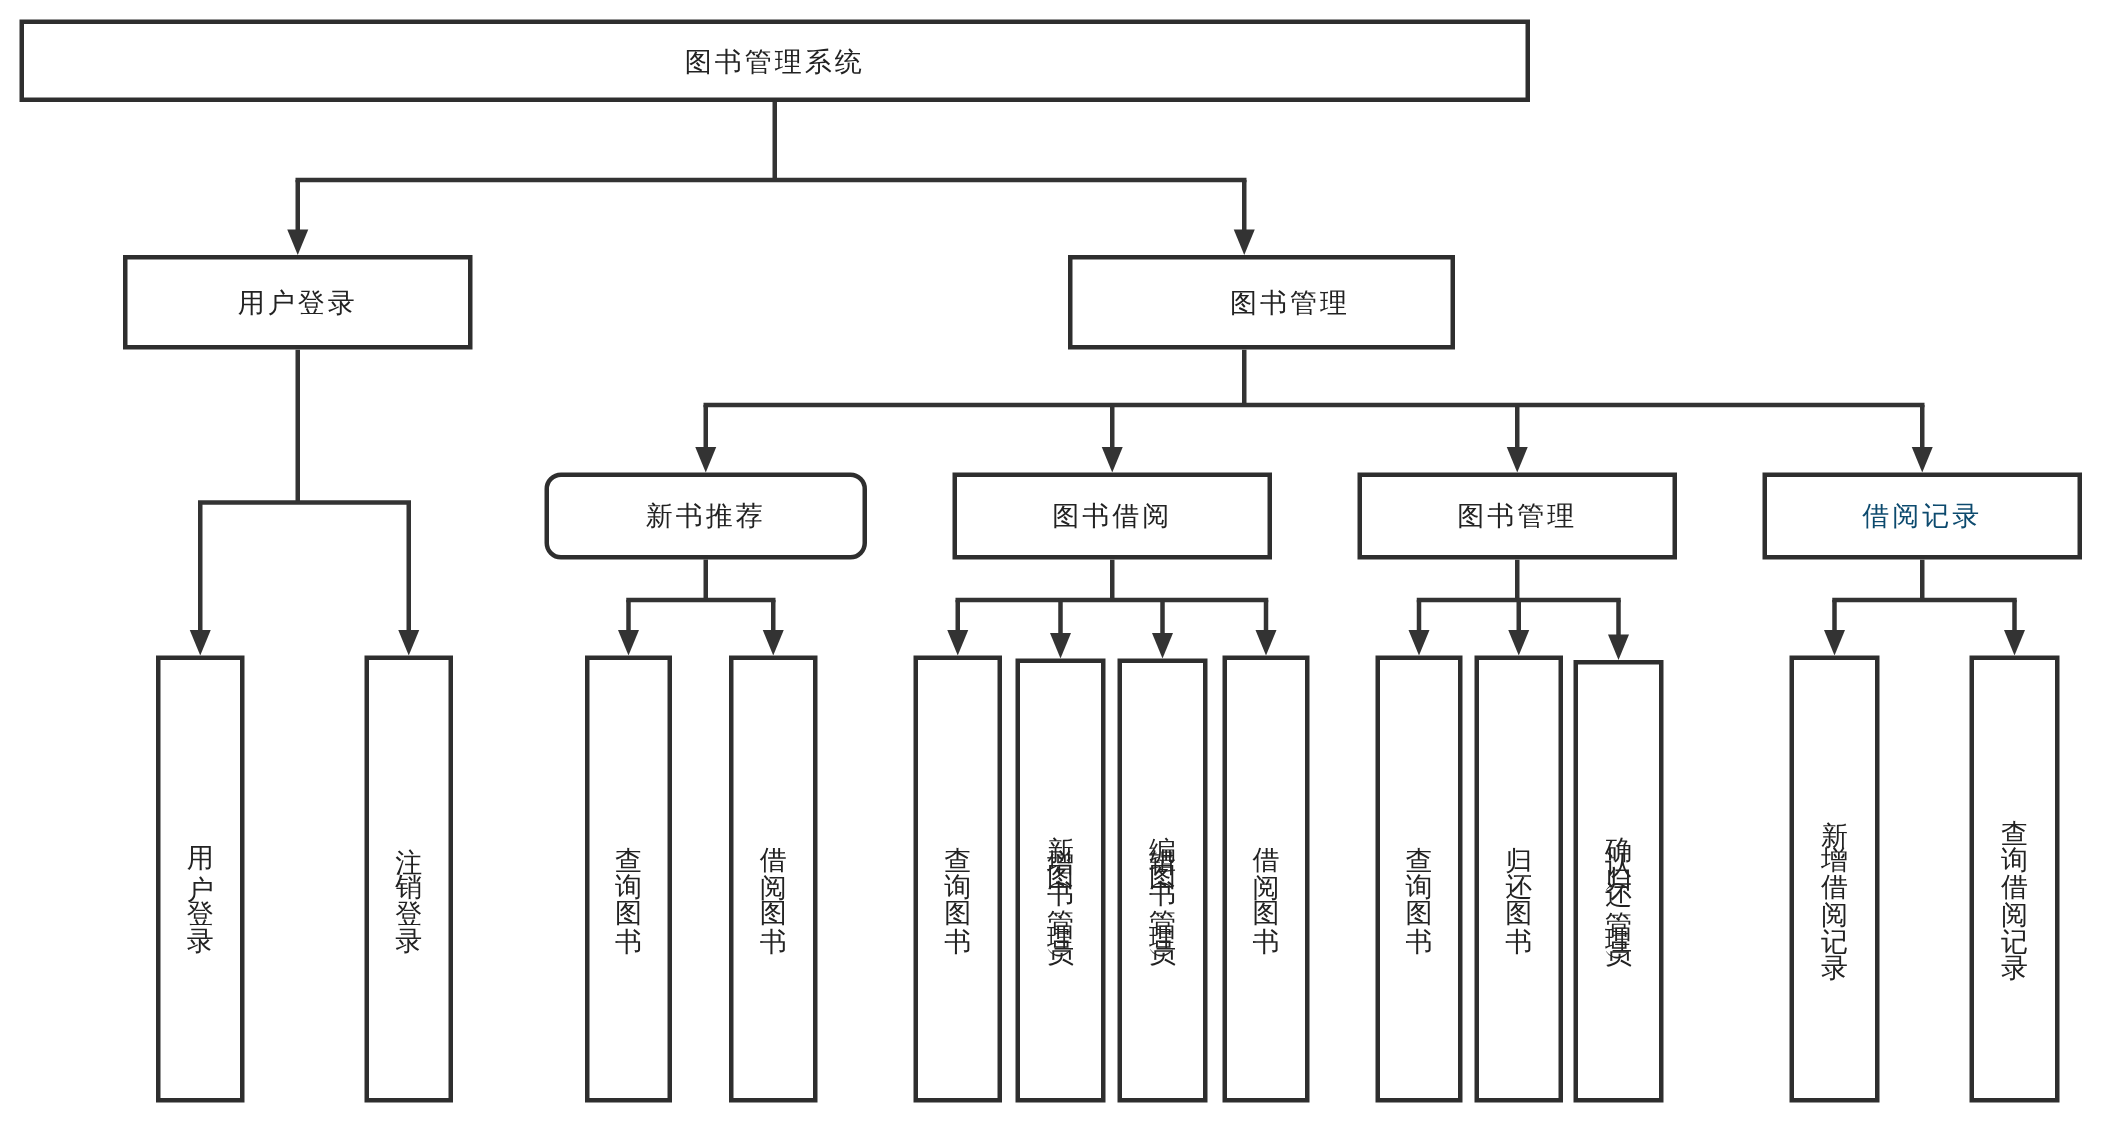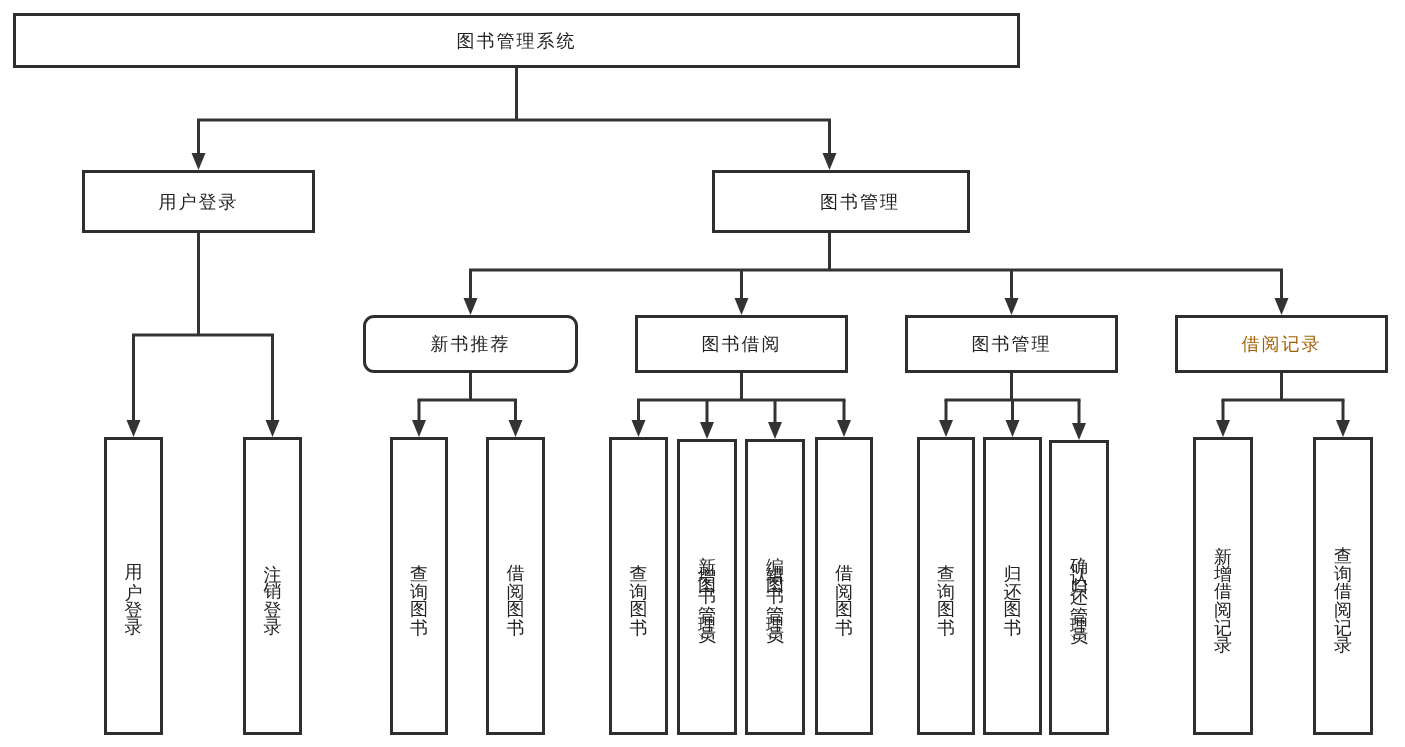--- a/index.html
+++ b/index.html
@@ -125,21 +125,21 @@
       </div>
       <div class="node h" style="left: 363px; top: 315px; width: 215px; height: 58px; border-color: rgb(46, 46, 46); background: rgb(255, 255, 255); color: rgb(34, 34, 34); border-radius: 11px;">
         <span class="label">新书推荐</span>
       </div>
       <div class="node h" style="left: 635px; top: 315px; width: 213px; height: 58px; border-color: rgb(46, 46, 46); background: rgb(255, 255, 255); color: rgb(34, 34, 34);">
         <span class="label">图书借阅</span>
       </div>
       <div class="node h" style="left: 905px; top: 315px; width: 213px; height: 58px; border-color: rgb(46, 46, 46); background: rgb(255, 255, 255); color: rgb(34, 34, 34);">
         <span class="label">图书管理</span>
       </div>
-      <div class="node h" style="left: 1175px; top: 315px; width: 213px; height: 58px; border-color: rgb(46, 46, 46); background: rgb(255, 255, 255); color: #a16207;">
+      <div class="node h" style="left: 1175px; top: 315px; width: 213px; height: 58px; border-color: rgb(46, 46, 46); background: rgb(255, 255, 255); color: #0c4a6e;">
         <span class="label">借阅记录</span>
       </div>
       <div class="node v" style="left: 104px; top: 437px; width: 59px; height: 298px; border-color: rgb(46, 46, 46); background: rgb(255, 255, 255); color: rgb(34, 34, 34);">
         <span class="label" style="letter-spacing: 18px;">用户登录</span>
       </div>
       <div class="node v" style="left: 243px; top: 437px; width: 59px; height: 298px; border-color: rgb(46, 46, 46); background: rgb(255, 255, 255); color: rgb(34, 34, 34);">
         <span class="label" style="letter-spacing: 18px;">注销登录</span>
       </div>
       <div class="node v" style="left: 390px; top: 437px; width: 58px; height: 298px; border-color: rgb(46, 46, 46); background: rgb(255, 255, 255); color: rgb(34, 34, 34);">
         <span class="label" style="letter-spacing: 18px;">查询图书</span>

